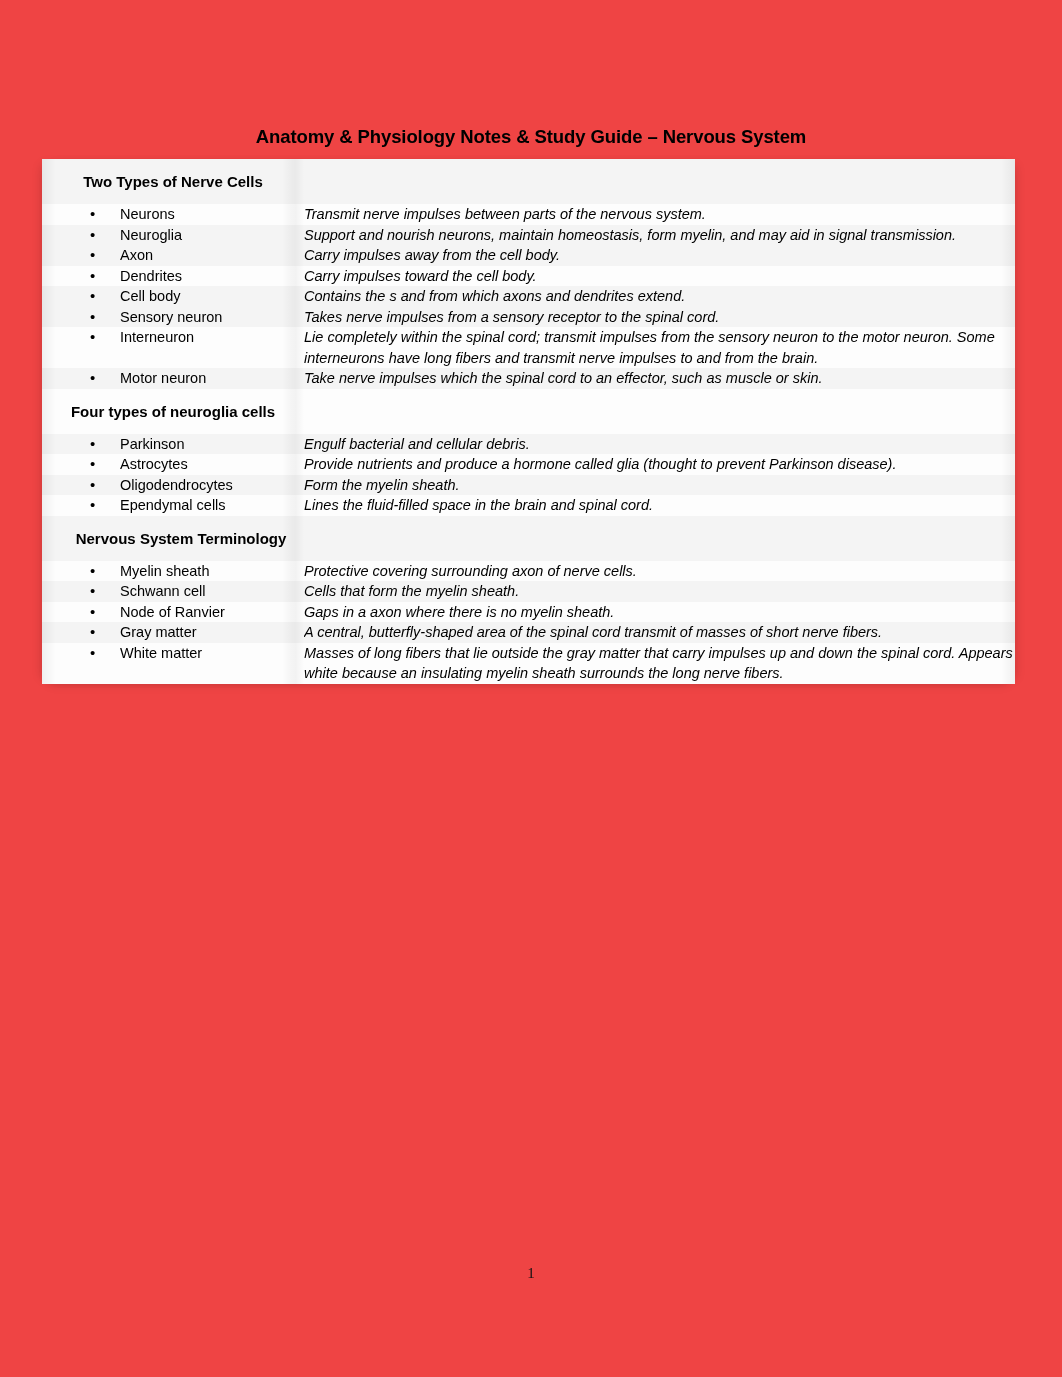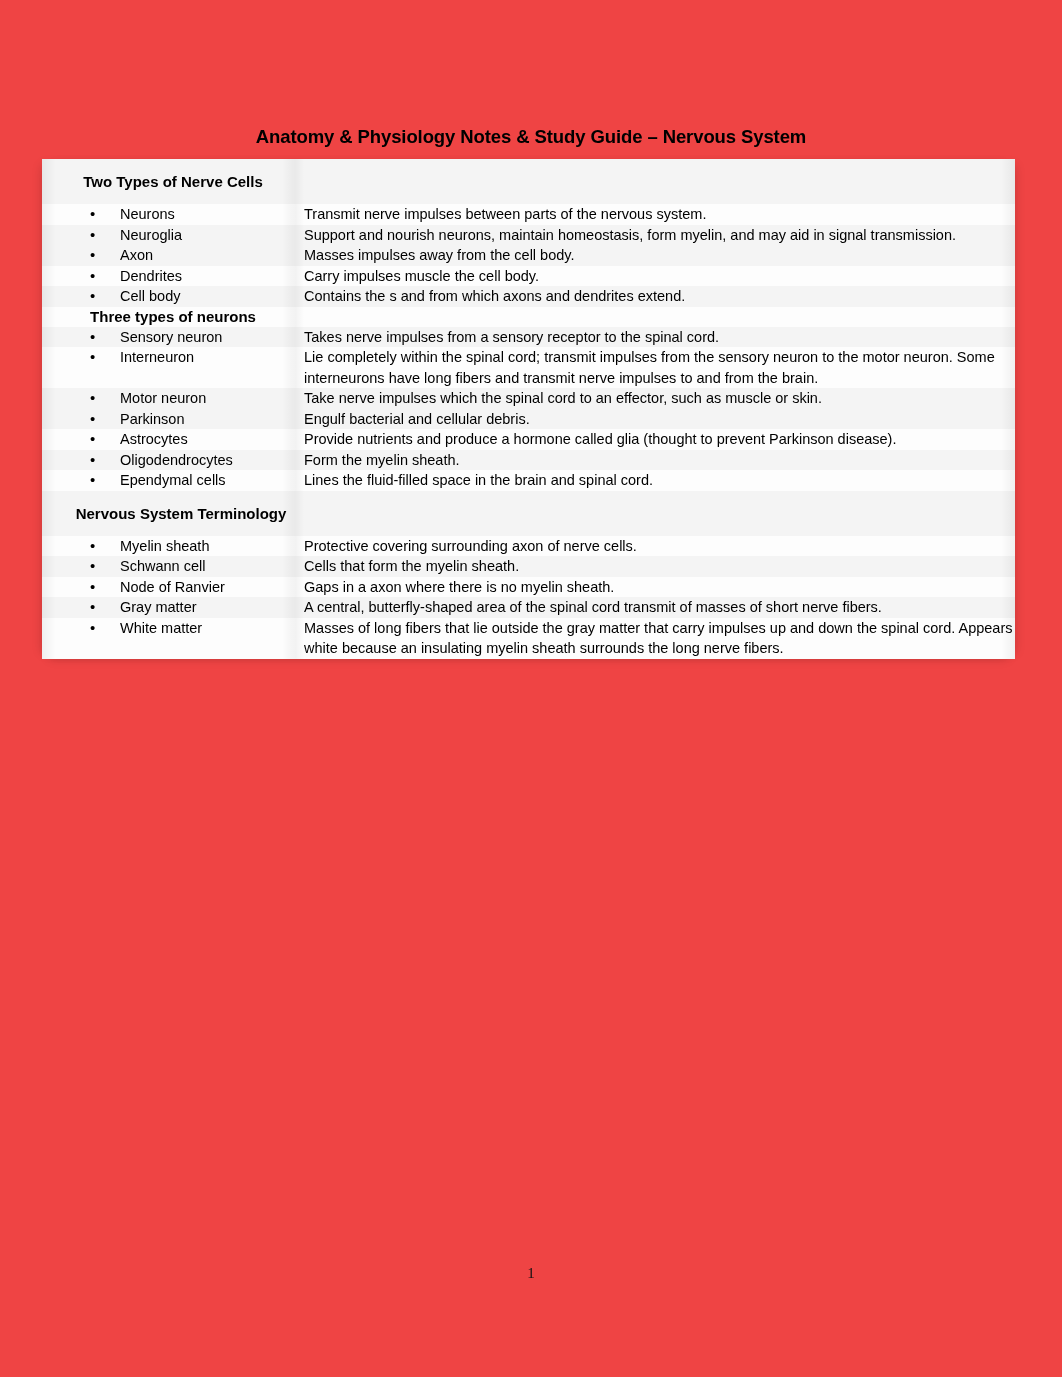--- a/index.html
+++ b/index.html
@@ -106,20 +106,21 @@
   .cell-term {
     position: relative;
     padding: 11px 8px 11px 0;
     font-size: 14.5px;
     line-height: 20px;
   }
   .cell-desc {
     padding: 11px 16px 11px 13px;
     font-size: 14.5px;
     line-height: 20.5px;
+    font-style: italic;
   }
 
   
   .sec-head {
     font-weight: bold;
     font-size: 15px;
     line-height: 20px;
     padding: 11px 10px 11px 10px;
     text-align: center;
   }
@@ -183,55 +184,55 @@
           <tr class="band-a">
             <td class="cell-term">
               <div class="bullet-line"><span class="bullet">•</span><span>Neuroglia</span></div>
             </td>
             <td class="cell-desc">Support and nourish neurons, maintain homeostasis, form myelin, and may aid in signal transmission.</td>
           </tr>
           <tr class="band-a">
             <td class="cell-term">
               <div class="bullet-line"><span class="bullet">•</span><span>Axon</span></div>
             </td>
-            <td class="cell-desc">Masses impulses away from the cell body.</td>
+            <td class="cell-desc">Carry impulses away from the cell body.</td>
           </tr>
           <tr class="band-b">
             <td class="cell-term">
               <div class="bullet-line"><span class="bullet">•</span><span>Dendrites</span></div>
             </td>
-            <td class="cell-desc">Carry impulses muscle the cell body.</td>
+            <td class="cell-desc">Carry impulses toward the cell body.</td>
           </tr>
           <tr class="band-a">
             <td class="cell-term">
               <div class="bullet-line"><span class="bullet">•</span><span>Cell body</span></div>
             </td>
             <td class="cell-desc">Contains the s and from which axons and dendrites extend.</td>
           </tr>
-          <tr class="band-b">
-            <td class="sec-head">Three types of neurons</td>
+          <tr class="band-a">
+            <td class="cell-term">
+              <div class="bullet-line"><span class="bullet">•</span><span>Sensory neuron</span></div>
+            </td>
+            <td class="cell-desc">Takes nerve impulses from a sensory receptor to the spinal cord.</td>
+          </tr>
+          <tr class="band-b">
+            <td class="cell-term">
+              <div class="bullet-line"><span class="bullet">•</span><span>Interneuron</span></div>
+            </td>
+            <td class="cell-desc">Lie completely within the spinal cord; transmit impulses from the sensory neuron to the motor neuron. Some interneurons have long fibers and transmit nerve impulses to and from the brain.</td>
+          </tr>
+          <tr class="band-a">
+            <td class="cell-term">
+              <div class="bullet-line"><span class="bullet">•</span><span>Motor neuron</span></div>
+            </td>
+            <td class="cell-desc">Take nerve impulses which the spinal cord to an effector, such as muscle or skin.</td>
+          </tr>
+          <tr class="band-b">
+            <td class="sec-head h-tall">Four types of neuroglia cells</td>
             <td></td>
-          </tr>
-          <tr class="band-a">
-            <td class="cell-term">
-              <div class="bullet-line"><span class="bullet">•</span><span>Sensory neuron</span></div>
-            </td>
-            <td class="cell-desc">Takes nerve impulses from a sensory receptor to the spinal cord.</td>
-          </tr>
-          <tr class="band-b">
-            <td class="cell-term">
-              <div class="bullet-line"><span class="bullet">•</span><span>Interneuron</span></div>
-            </td>
-            <td class="cell-desc">Lie completely within the spinal cord; transmit impulses from the sensory neuron to the motor neuron. Some interneurons have long fibers and transmit nerve impulses to and from the brain.</td>
-          </tr>
-          <tr class="band-a">
-            <td class="cell-term">
-              <div class="bullet-line"><span class="bullet">•</span><span>Motor neuron</span></div>
-            </td>
-            <td class="cell-desc">Take nerve impulses which the spinal cord to an effector, such as muscle or skin.</td>
           </tr>
           <tr class="band-a">
             <td class="cell-term">
               <div class="bullet-line"><span class="bullet">•</span><span>Parkinson</span></div>
             </td>
             <td class="cell-desc">Engulf bacterial and cellular debris.</td>
           </tr>
           <tr class="band-b">
             <td class="cell-term">
               <div class="bullet-line"><span class="bullet">•</span><span>Astrocytes</span></div>

